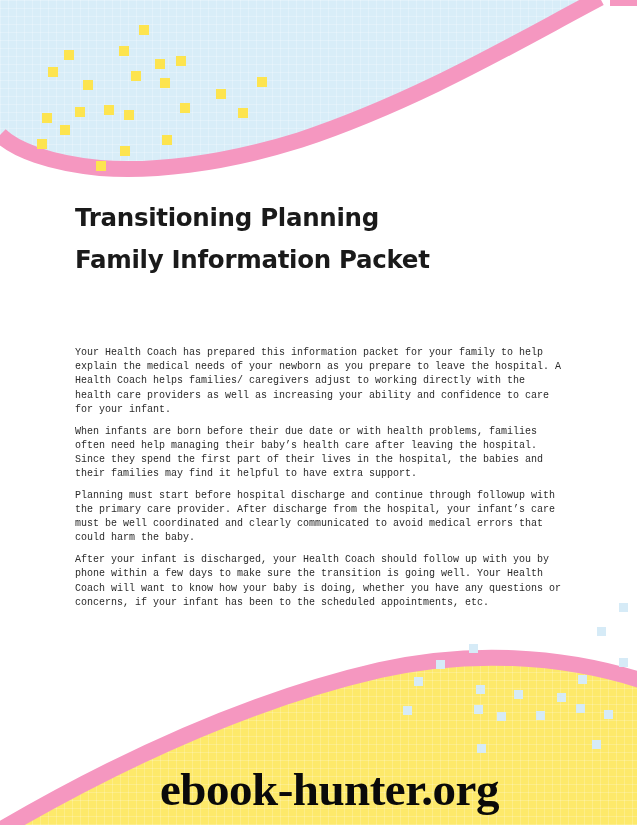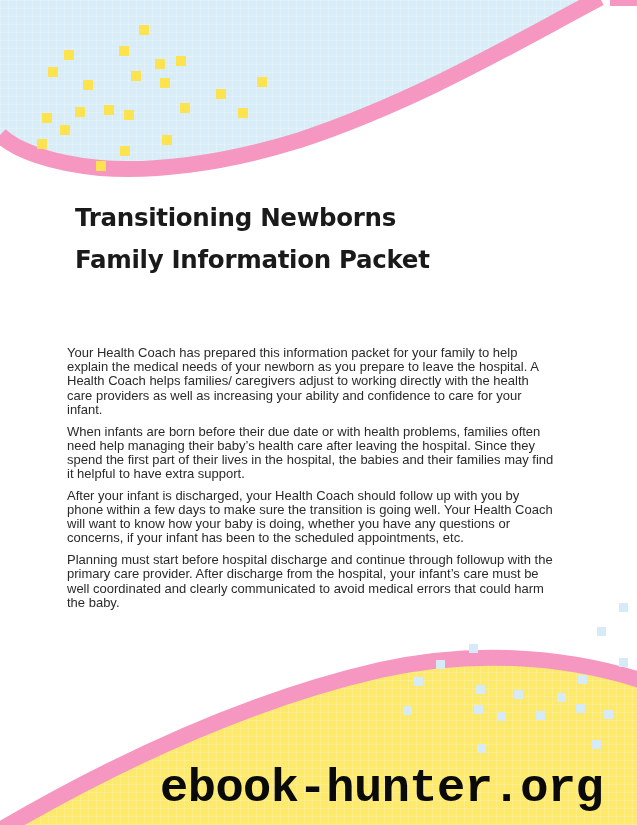--- a/index.html
+++ b/index.html
@@ -1,23 +1,23 @@
 <!DOCTYPE html>
 <html><head>
 <meta charset="utf-8">
 <style>
   html, body { margin: 0; padding: 0; }
   body { width: 637px; height: 825px; position: relative; overflow: hidden; background: #ffffff; }
   .deco { position: absolute; left: 0; top: 0; width: 637px; height: 825px; }
   .titles { position: absolute; left: 75px; top: 202px; width: 520px; }
   .title { font-family: "DejaVu Sans", sans-serif; font-weight: bold; font-size: 24.5px; line-height: 31px; color: #1a1a1a; margin: 0; letter-spacing: -0.3px; }
   .subtitle { font-family: "DejaVu Sans", sans-serif; font-weight: bold; font-size: 24.5px; line-height: 30px; color: #1a1a1a; margin: 12px 0 0 0; letter-spacing: -0.3px; }
-  .body { position: absolute; left: 67px; top: 346px; width: 490px; font-family: Liberation Sans, sans-serif; font-size: 13px; line-height: 14.2px; color: #2a2a2a; }
+  .body { position: absolute; left: 75px; top: 346px; width: 490px; font-family: Liberation Mono, monospace; font-size: 10px; line-height: 14.2px; color: #2a2a2a; }
   .body p { margin: 0 0 7.5px 0; }
-  .watermark { position: absolute; left: 160px; top: 762px; font-family: Liberation Mono, monospace; font-weight: bold; font-size: 47px; color: #0a0a0a; letter-spacing: -0.5px; }
+  .watermark { position: absolute; left: 160px; top: 762px; font-family: Liberation Serif, serif; font-weight: bold; font-size: 47px; color: #0a0a0a; letter-spacing: -0.5px; }
 </style>
 </head>
 <body>
 
 <svg class="deco" viewBox="0 0 637 825" xmlns="http://www.w3.org/2000/svg">
   <defs>
     <pattern id="gridB" width="8" height="8" patternUnits="userSpaceOnUse">
       <rect width="8" height="8" fill="#d8edf8"></rect>
       <path d="M8 0 L0 0 0 8" fill="none" stroke="#ffffff" stroke-opacity="0.55" stroke-width="0.8"></path>
     </pattern>
@@ -80,25 +80,25 @@
     <rect x="576" y="704" width="9" height="9"></rect>
     <rect x="604" y="710" width="9" height="9"></rect>
     <rect x="403" y="706" width="9" height="9"></rect>
     <rect x="477" y="744" width="9" height="9"></rect>
     <rect x="592" y="740" width="9" height="9"></rect>
   </g>
 </svg>
 
 <div class="titles">
   <h1 class="title">
-    <span>Transitioning Newborns</span><br>
+    <span>Transitioning Planning</span><br>
   </h1>
   <h2 class="subtitle">Family Information Packet</h2>
 </div>
 
 <div class="body">
   <p>Your Health Coach has prepared this information packet for your family to help explain the medical needs of your newborn as you prepare to leave the hospital. A Health Coach helps families/ caregivers adjust to working directly with the health care providers as well as increasing your ability and confidence to care for your infant.</p>
   <p>When infants are born before their due date or with health problems, families often need help managing their baby’s health care after leaving the hospital. Since they spend the first part of their lives in the hospital, the babies and their families may find it helpful to have extra support.</p>
+  <p>Planning must start before hospital discharge and continue through followup with the primary care provider. After discharge from the hospital, your infant’s care must be well coordinated and clearly communicated to avoid medical errors that could harm the baby.</p>
   <p>After your infant is discharged, your Health Coach should follow up with you by phone within a few days to make sure the transition is going well. Your Health Coach will want to know how your baby is doing, whether you have any questions or concerns, if your infant has been to the scheduled appointments, etc.</p>
-  <p>Planning must start before hospital discharge and continue through followup with the primary care provider. After discharge from the hospital, your infant’s care must be well coordinated and clearly communicated to avoid medical errors that could harm the baby.</p>
 </div>
 
 <div class="watermark">ebook-hunter.org</div>
 
 </body></html>

